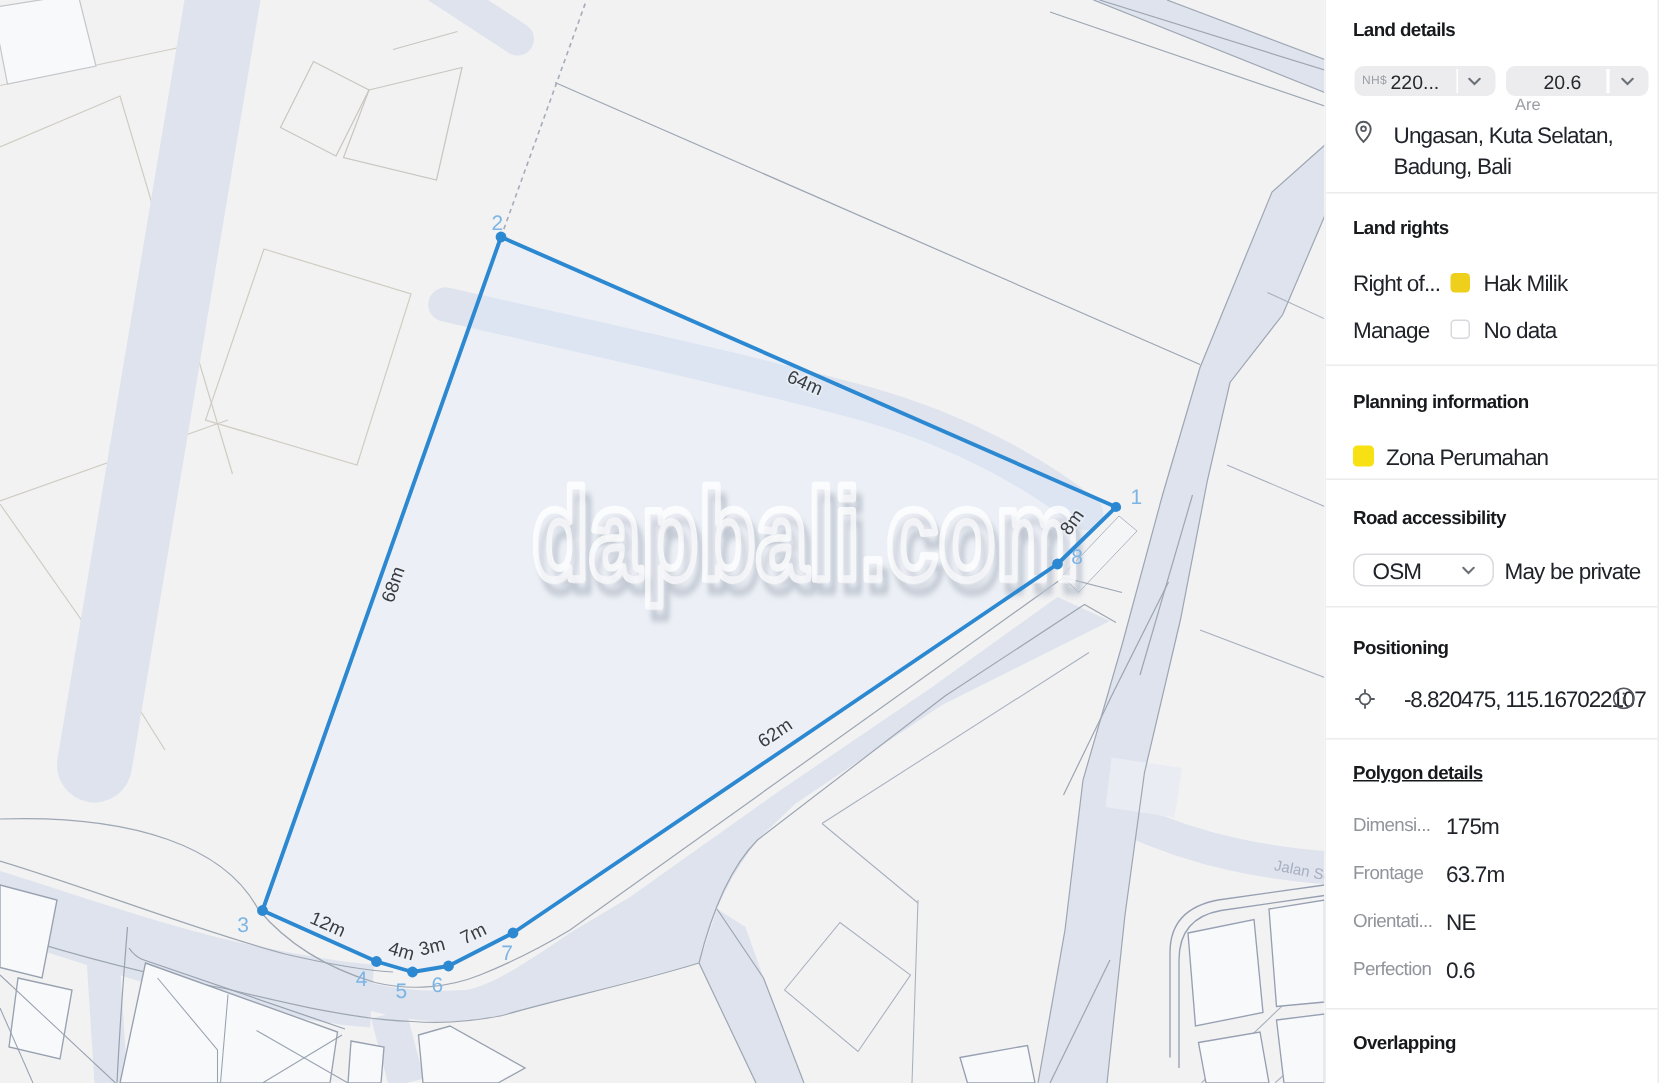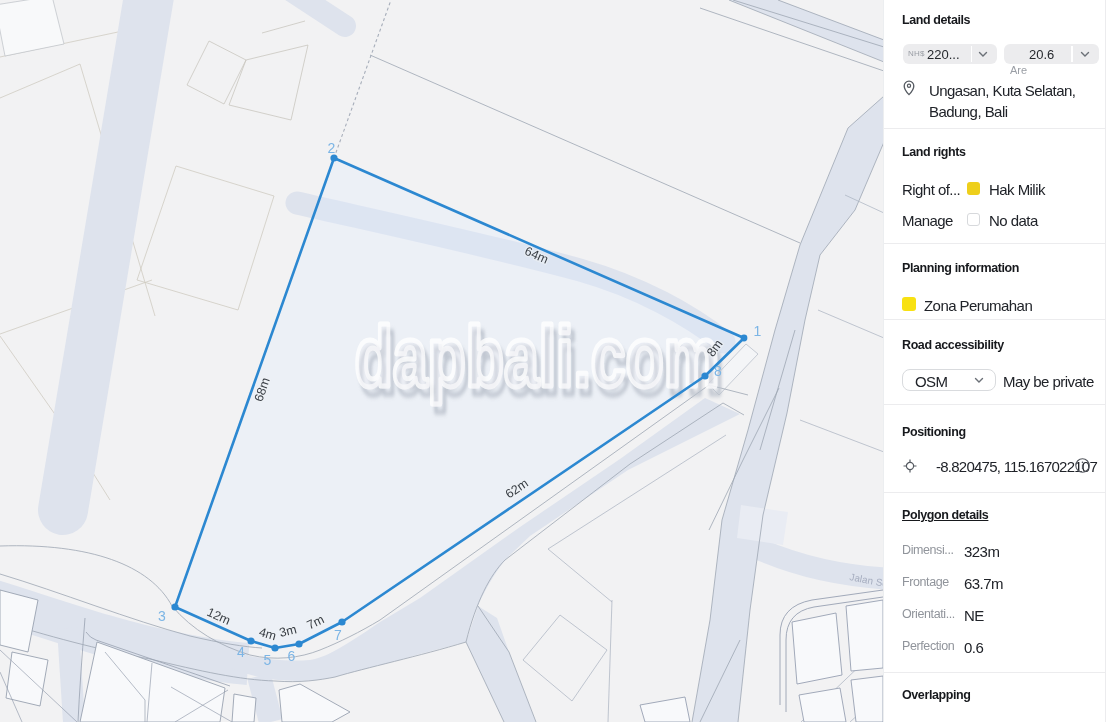--- a/index.html
+++ b/index.html
@@ -235,21 +235,21 @@
   <div class="txt" style="left:52px;top:458px;letter-spacing:-0.75px;">-8.820475, 115.167022107</div>
   <svg style="position:absolute;left:191px;top:458px;" width="15" height="15" viewBox="0 0 15 15">
         <circle cx="7.5" cy="7.5" r="6.7" fill="none" stroke="#54585f" stroke-width="1.1"></circle>
         <path d="M7.5,6.6 L7.5,11" stroke="#54585f" stroke-width="1.2"></path>
         <circle cx="7.5" cy="4.4" r="0.8" fill="#54585f"></circle>
       </svg>
   <div class="div" style="top:492px;"></div>
 
   <div class="hd" style="top:508px;text-decoration:underline;">Polygon details</div>
   <div class="gry" style="left:18px;top:543px;">Dimensi...</div>
-  <div class="txt" style="left:80px;top:543px;">323m</div>
+  <div class="txt" style="left:80px;top:543px;">175m</div>
   <div class="gry" style="left:18px;top:575px;">Frontage</div>
   <div class="txt" style="left:80px;top:575px;">63.7m</div>
   <div class="gry" style="left:18px;top:607px;">Orientati...</div>
   <div class="txt" style="left:80px;top:607px;">NE</div>
   <div class="gry" style="left:18px;top:639px;">Perfection</div>
   <div class="txt" style="left:80px;top:639px;">0.6</div>
   <div class="div" style="top:672px;"></div>
 
   <div class="hd" style="top:688px;">Overlapping</div>
   <div style="position:absolute;left:221px;top:0;width:1px;height:722px;background:#ececee;"></div>

